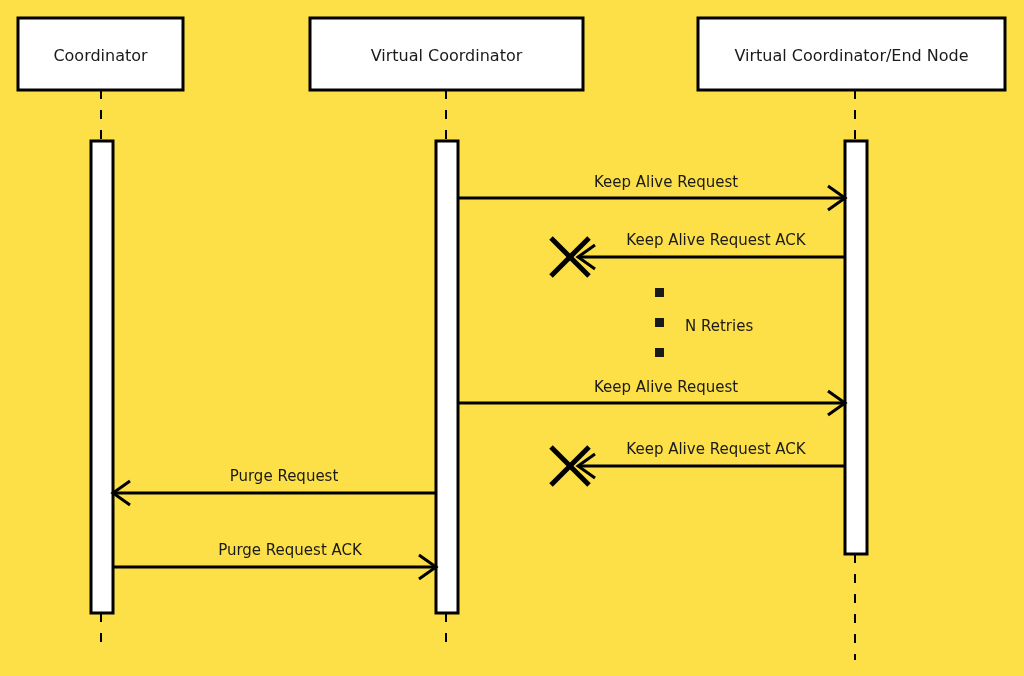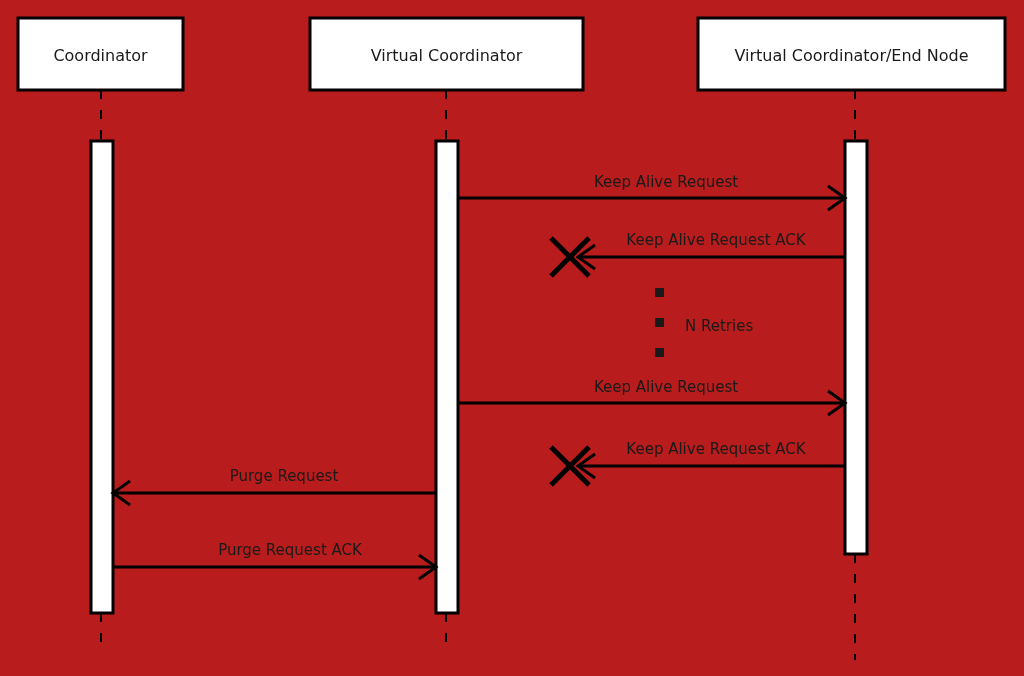--- a/index.html
+++ b/index.html
@@ -7,21 +7,21 @@
     padding: 0;
     background: #ffffff;
   }
   body {
     font-family: "DejaVu Sans", "Liberation Sans", sans-serif;
   }
   #diagram-root {
     position: relative;
     width: 1024px;
     height: 676px;
-    background: #b91c1c;
+    background: #fde047;
     overflow: hidden;
   }
   svg#sequence-svg {
     display: block;
     width: 1024px;
     height: 676px;
   }
   .participant-box {
     fill: #ffffff;
     stroke: #000000;

